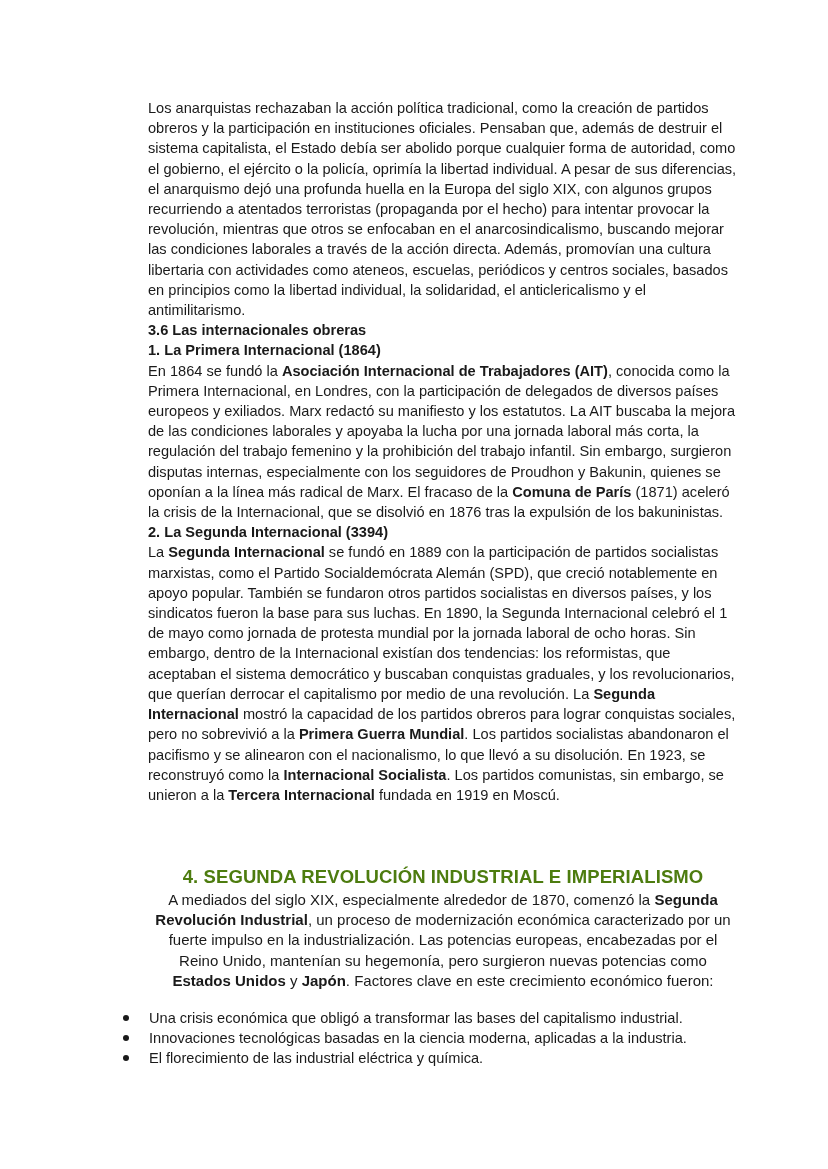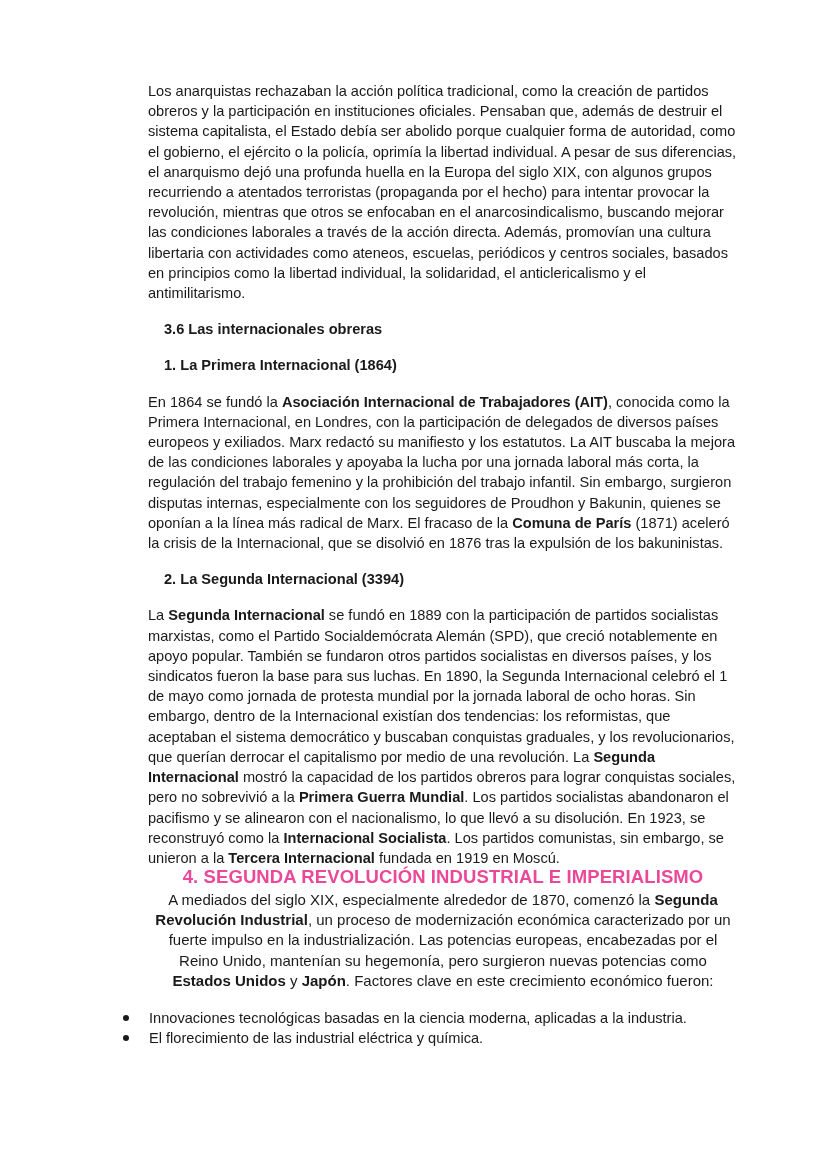--- a/index.html
+++ b/index.html
@@ -1,23 +1,23 @@
 <!DOCTYPE html>
 <html><head>
   <meta charset="utf-8">
   <style>
     html, body { margin: 0; padding: 0; background: #ffffff; }
     body { width: 828px; height: 1169px; position: relative; overflow: hidden;
            font-family: "Liberation Sans", sans-serif; color: #1a1a1a; }
-    .page { position: absolute; left: 148px; top: 81px; width: 590px; }
+    .page { position: absolute; left: 148px; top: 98px; width: 590px; }
     .p { font-size: 14.6px; line-height: 20.2px; margin: 0; }
-    .h { font-size: 14.6px; line-height: 20.2px; font-weight: bold; margin: 16px; }
+    .h { font-size: 14.6px; line-height: 20.2px; font-weight: bold; margin: 0; }
     b { font-weight: bold; }
     .section-title { position: absolute; left: 148px; top: 866px; width: 590px; text-align: center;
-                     font-size: 18.5px; font-weight: bold; color: #ec4899; letter-spacing: 0.1px; }
+                     font-size: 18.5px; font-weight: bold; color: #4d7c0f; letter-spacing: 0.1px; }
     .intro { position: absolute; left: 148px; top: 890px; width: 590px; text-align: center;
              font-size: 15px; line-height: 20.2px; margin: 0; }
     .bullets { position: absolute; left: 118px; top: 1008px; width: 640px; margin: 0; padding: 0; list-style: none; }
     .bullets li { position: relative; padding-left: 31px; font-size: 14.6px; line-height: 20.2px; }
     .bullets li .dot { position: absolute; left: 5px; top: 7px; width: 6px; height: 6px; border-radius: 50%; background: #1a1a1a; }
   </style>
 </head>
 <body>
 
 <div class="page">
@@ -27,15 +27,16 @@
   <p class="p"><span> En 1864 se fundó la </span><b>Asociación Internacional de Trabajadores (AIT)</b><span>, conocida como la Primera Internacional, en Londres, con la participación de delegados de diversos países europeos y exiliados. Marx redactó su manifiesto y los estatutos. La AIT buscaba la mejora de las condiciones laborales y apoyaba la lucha por una jornada laboral más corta, la regulación del trabajo femenino y la prohibición del trabajo infantil. Sin embargo, surgieron disputas internas, especialmente con los seguidores de Proudhon y Bakunin, quienes se oponían a la línea más radical de Marx. El fracaso de la </span><b>Comuna de París</b><span> (1871) aceleró la crisis de la Internacional, que se disolvió en 1876 tras la expulsión de los bakuninistas.</span></p>
   <p class="h">2. La Segunda Internacional (3394)</p>
   <p class="p"><span> La </span><b>Segunda Internacional</b><span> se fundó en 1889 con la participación de partidos socialistas marxistas, como el Partido Socialdemócrata Alemán (SPD), que creció notablemente en apoyo popular. También se fundaron otros partidos socialistas en diversos países, y los sindicatos fueron la base para sus luchas. En 1890, la Segunda Internacional celebró el 1 de mayo como jornada de protesta mundial por la jornada laboral de ocho horas. Sin embargo, dentro de la Internacional existían dos tendencias: los reformistas, que aceptaban el sistema democrático y buscaban conquistas graduales, y los revolucionarios, que querían derrocar el capitalismo por medio de una revolución. La </span><b>Segunda Internacional</b><span> mostró la capacidad de los partidos obreros para lograr conquistas sociales, pero no sobrevivió a la </span><b>Primera Guerra Mundial</b><span>. Los partidos socialistas abandonaron el pacifismo y se alinearon con el nacionalismo, lo que llevó a su disolución. En 1923, se reconstruyó como la </span><b>Internacional Socialista</b><span>. Los partidos comunistas, sin embargo, se unieron a la </span><b>Tercera Internacional</b><span> fundada en 1919 en Moscú.</span></p>
 </div>
 
 <div class="section-title">4.  SEGUNDA REVOLUCIÓN INDUSTRIAL E IMPERIALISMO</div>
 
 <p class="intro"><span>A mediados del siglo XIX, especialmente alrededor de 1870, comenzó la </span><b>Segunda Revolución Industrial</b><span>, un proceso de modernización económica caracterizado por un fuerte impulso en la industrialización. Las potencias europeas, encabezadas por el Reino Unido, mantenían su hegemonía, pero surgieron nuevas potencias como </span><b>Estados Unidos</b><span> y </span><b>Japón</b><span>. Factores clave en este crecimiento económico fueron:</span></p>
 
 <ul class="bullets">
+  <li><span class="dot"></span><span>Una crisis económica que obligó a transformar las bases del capitalismo industrial.</span></li>
   <li><span class="dot"></span><span>Innovaciones tecnológicas basadas en la ciencia moderna, aplicadas a la industria.</span></li>
   <li><span class="dot"></span><span>El florecimiento de las industrial eléctrica y química.</span></li>
 </ul>
 
 </body></html>

